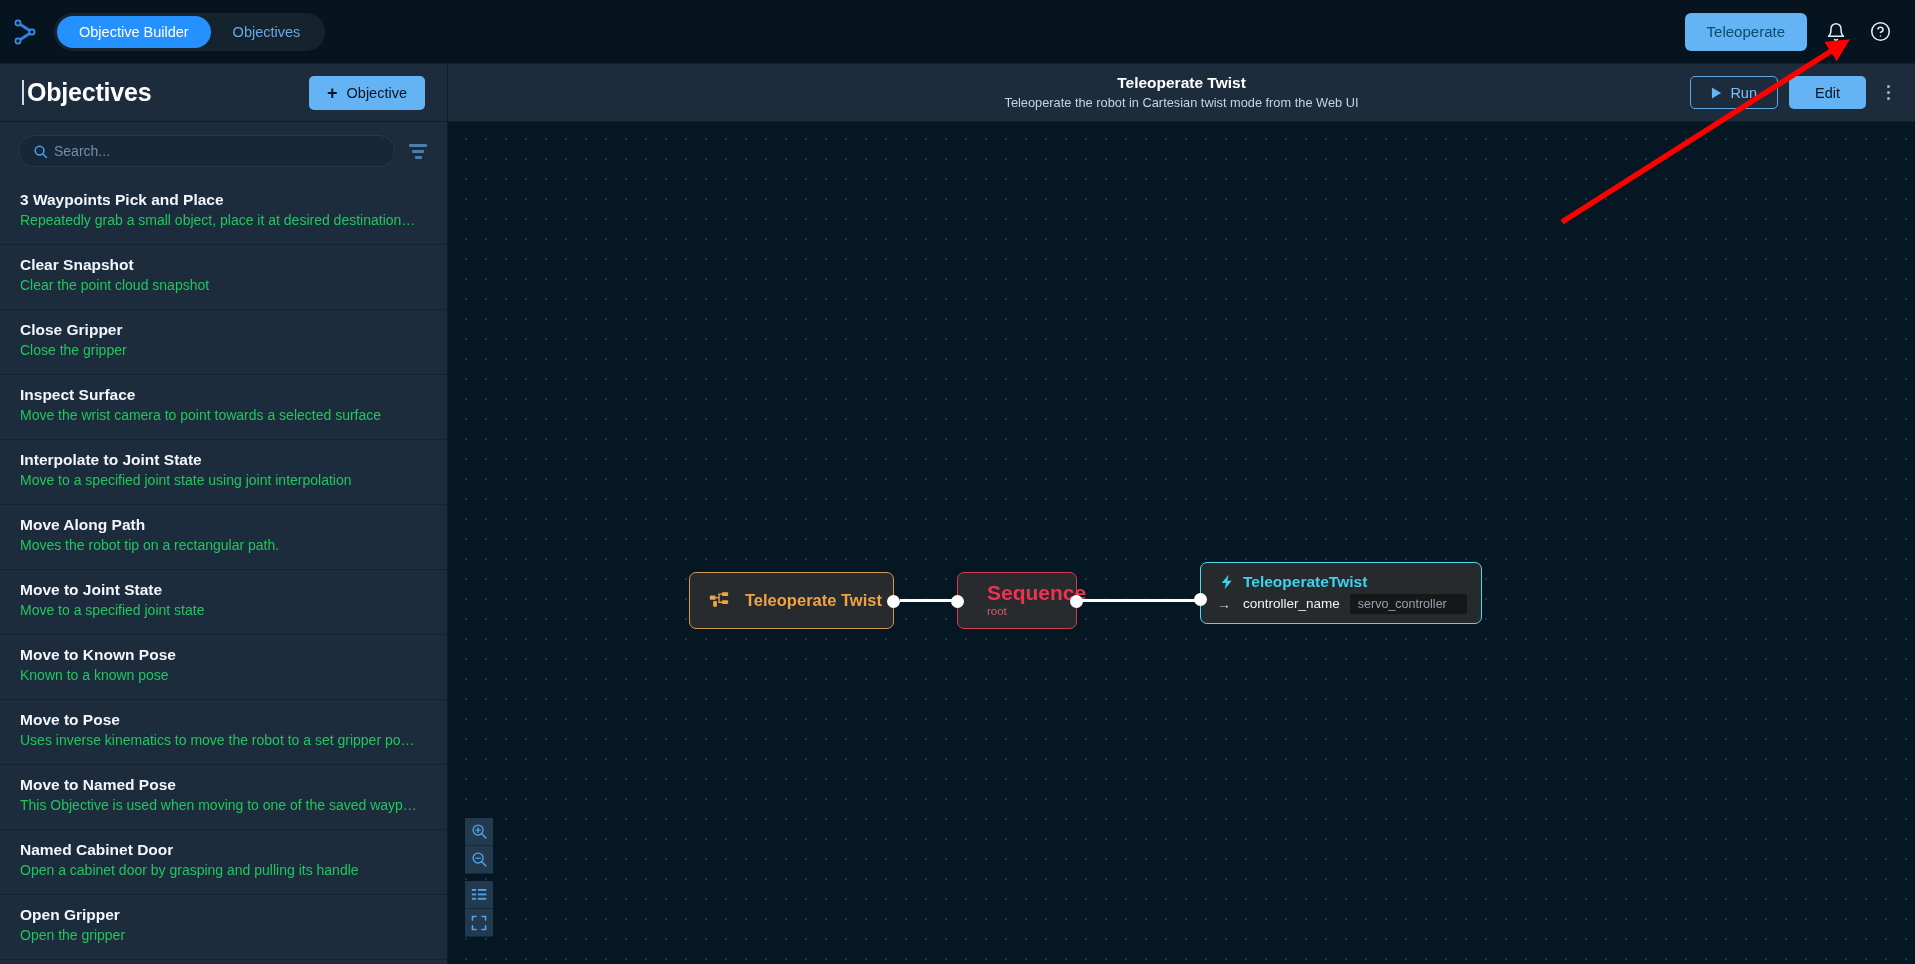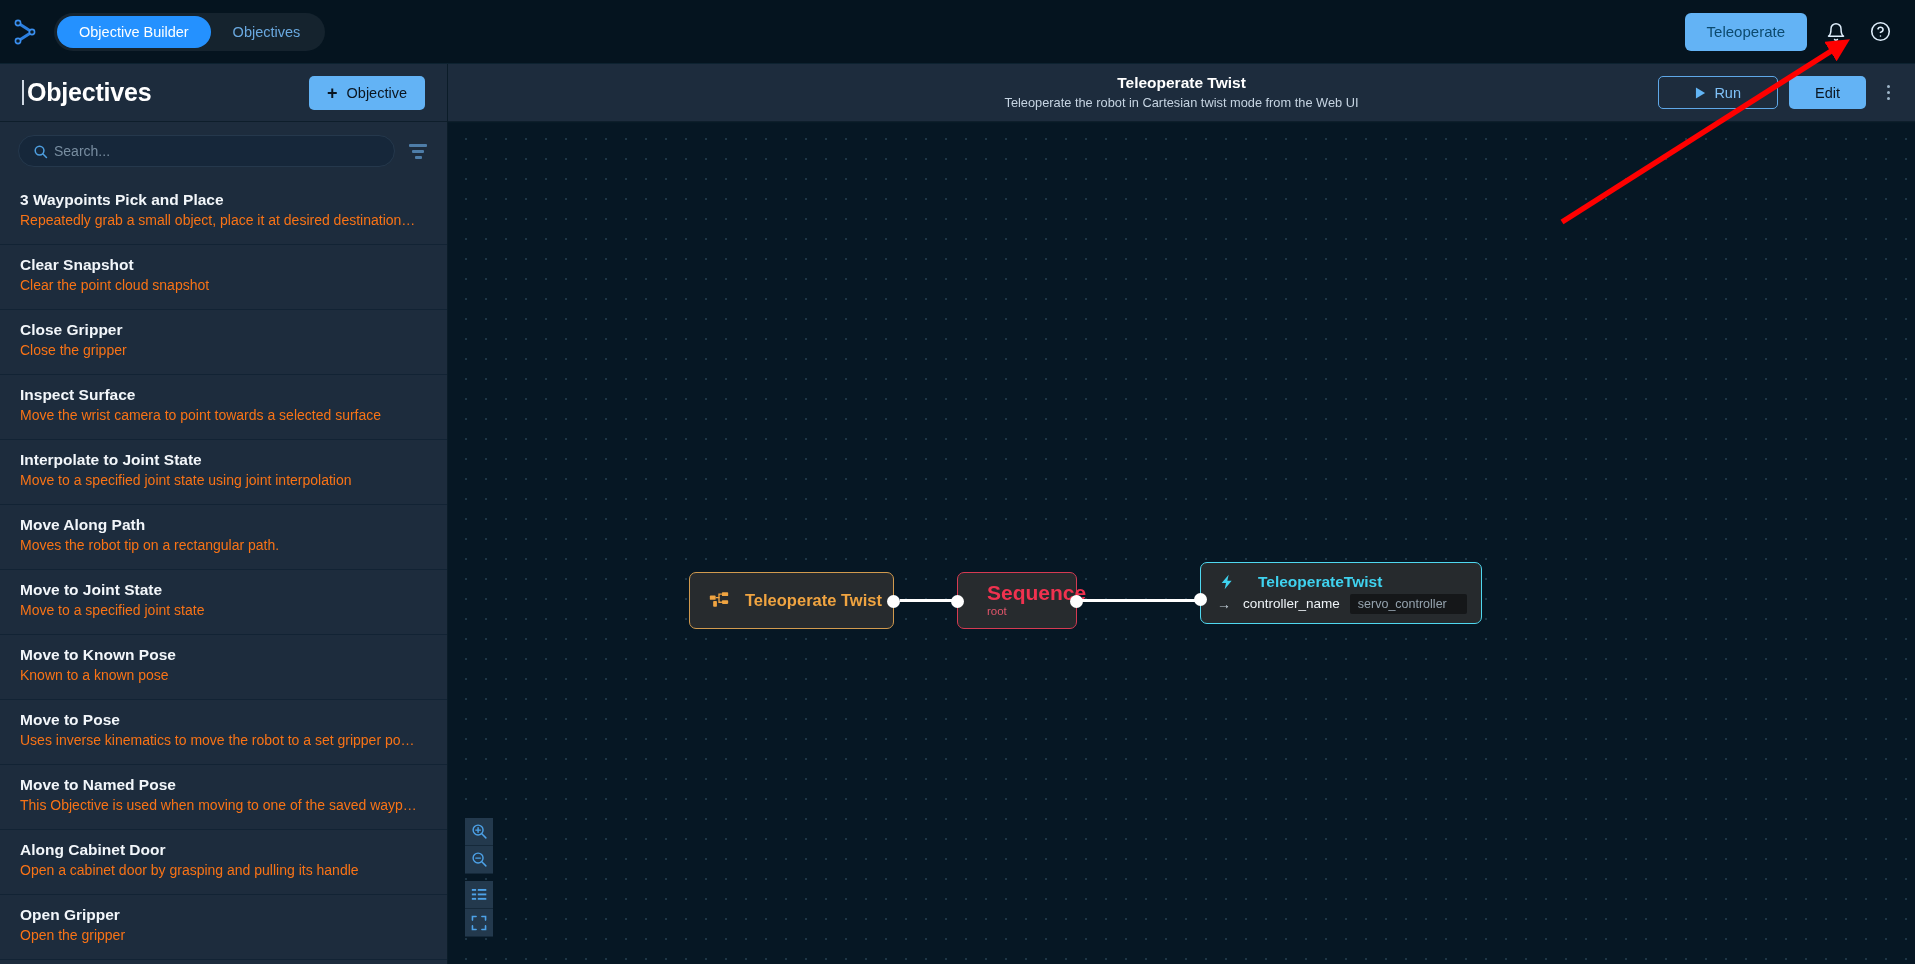--- a/index.html
+++ b/index.html
@@ -160,21 +160,21 @@
   }
   .obj-name {
     font-size: 15.5px;
     font-weight: 700;
     color: #f2f6fa;
     white-space: nowrap; overflow: hidden; text-overflow: ellipsis;
     margin-bottom: 3px;
   }
   .obj-desc {
     font-size: 14px;
-    color: #f97316;
+    color: #22c55e;
     white-space: nowrap; overflow: hidden; text-overflow: ellipsis;
   }
 
   
   .main {
     position: absolute;
     top: 64px; left: 448px;
     width: 1467px; height: 900px;
   }
   .main-head {
@@ -200,21 +200,21 @@
     font-size: 12.8px; color: #c6d4e2;
     line-height: 1.35;
   }
   .main-head-right {
     margin-left: auto;
     display: flex; align-items: center; gap: 11px;
     padding-right: 16px;
     z-index: 5;
   }
   .run-btn {
-    height: 33px; padding: 0 36px;
+    height: 33px; padding: 0 20px;
     background: transparent;
     border: 1px solid #5fa8e8;
     border-radius: 5px;
     color: #7fc0f7;
     font-size: 14.5px;
     font-family: inherit;
     display: flex; align-items: center; gap: 8px;
     cursor: pointer;
   }
   .edit-btn {
@@ -276,21 +276,21 @@
     left: 752px; top: 439px;
     width: 282px; height: 62px;
     background: #262a2d;
     border: 1.4px solid #4fd8f0;
     flex-direction: column;
     align-items: stretch;
     justify-content: center;
     padding: 0 14px;
     gap: 3px;
   }
-  .leaf-title-row { display: flex; align-items: flex-start; gap: 23px; padding-left: 4px; }
+  .leaf-title-row { display: flex; align-items: flex-start; gap: 8px; padding-left: 4px; }
   .leaf-title { color: #3fd2ef; font-size: 15.5px; font-weight: 700; }
   .leaf-param-row { display: flex; align-items: center; gap: 10px; }
   .leaf-arrow { color: #c3cfd9; font-size: 14px; width: 18px; text-align: center; }
   .leaf-param-name { color: #eef3f7; font-size: 13.5px; }
   .leaf-param-val {
     flex: 1;
     background: #151719;
     border-radius: 2px;
     color: #95a3ae;
     font-size: 12.5px;
@@ -435,21 +435,21 @@
       </div>
       <div class="obj-item">
         <div class="obj-name">Move to Pose</div>
         <div class="obj-desc">Uses inverse kinematics to move the robot to a set gripper po…</div>
       </div>
       <div class="obj-item">
         <div class="obj-name">Move to Named Pose</div>
         <div class="obj-desc">This Objective is used when moving to one of the saved wayp…</div>
       </div>
       <div class="obj-item">
-        <div class="obj-name">Along Cabinet Door</div>
+        <div class="obj-name">Named Cabinet Door</div>
         <div class="obj-desc">Open a cabinet door by grasping and pulling its handle</div>
       </div>
       <div class="obj-item">
         <div class="obj-name">Open Gripper</div>
         <div class="obj-desc">Open the gripper</div>
       </div>
       <div class="obj-item"></div>
     </div>
 </div>
 

